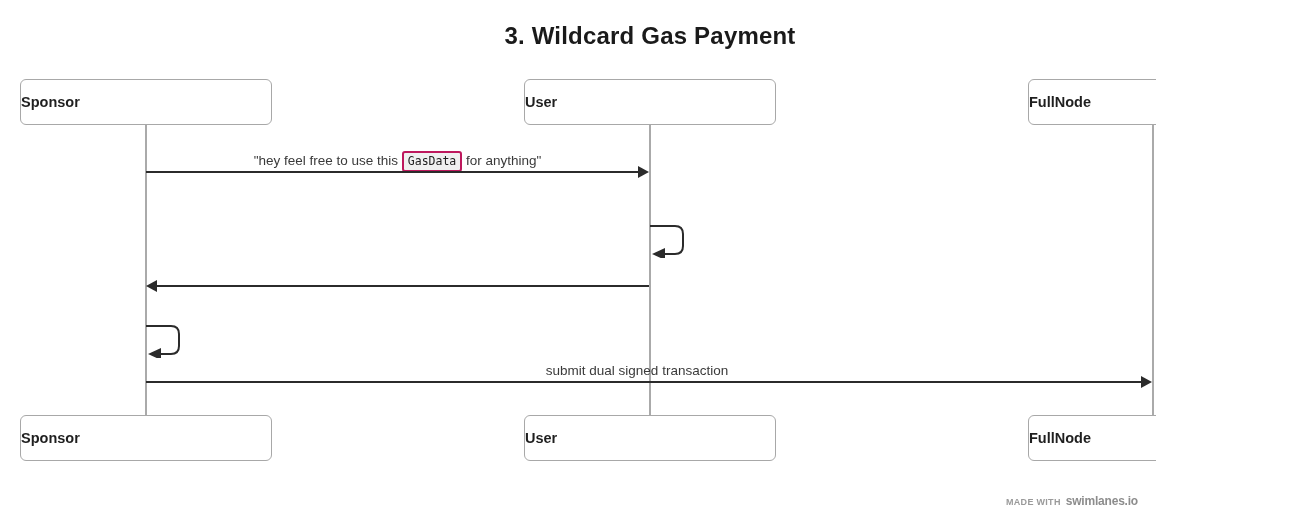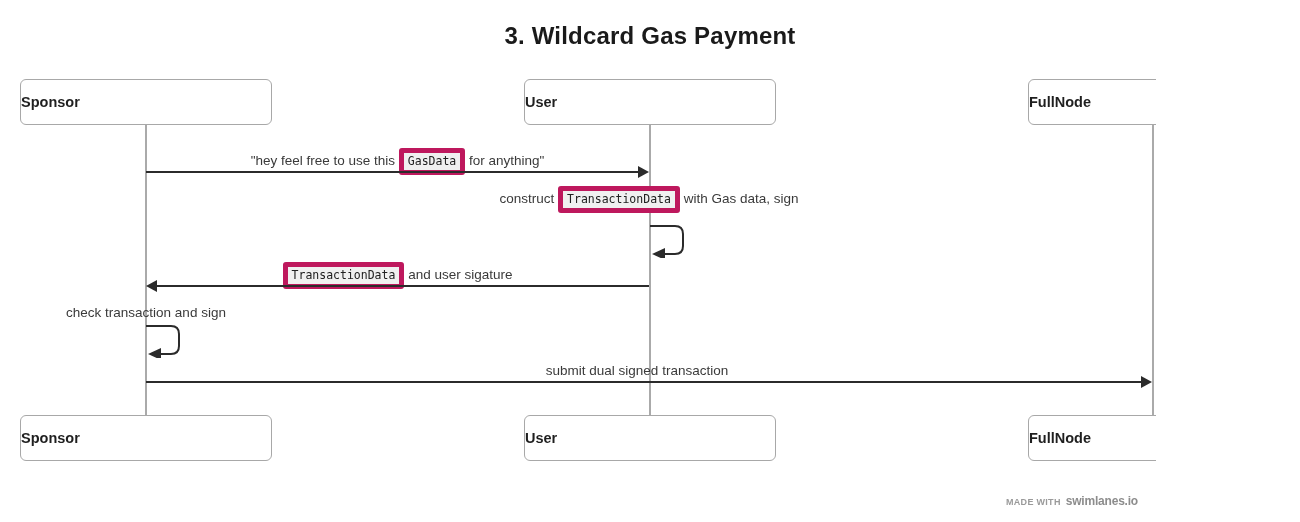--- a/index.html
+++ b/index.html
@@ -85,21 +85,21 @@
     line-height: 19px;
     white-space: nowrap;
   }
   .msg-label.wrap {
     white-space: normal;
   }
   code.codetag {
     font-family: "DejaVu Sans Mono", monospace;
     font-size: 11.5px;
     background: #f0f0f0;
-    border: 5px solid #be185d;
+    border: 2px solid #be185d;
     border-radius: 3px;
     padding: 1px 4px 2px 4px;
     color: #202020;
     white-space: nowrap;
   }
 
   
   .selfloop {
     position: absolute;
   }
@@ -148,37 +148,28 @@
   <div class="participant" style="left:1028px; top:79px; width:252px;">
     <span class="participant-label">FullNode</span>
   </div>
 
   <div class="msg-label" style="left:146px; top:151px; width:503px;">
     <span>"hey feel free to use this </span><code class="codetag">GasData</code><span> for anything"</span>
   </div>
   <div class="msg-line" style="left:146px; top:171px; width:494px;"></div>
   <div class="arrowhead right" style="left:638px; top:166px;"></div>
 
-  <div class="msg-label wrap" style="left:499px; top:189px; width:300px;">
-    <span>construct </span><code class="codetag">TransactionData</code><span> with Gas data, sign</span>
-  </div>
   <svg class="selfloop" style="left:645px; top:224px;" width="60" height="34" viewBox="0 0 60 34">
     <path d="M 5 2 L 30 2 Q 38 2 38 10 L 38 22 Q 38 30 30 30 L 18 30" fill="none" stroke="#2b2b2b" stroke-width="2"></path>
     <polygon points="20,24 20,36 7,30" fill="#2b2b2b"></polygon>
   </svg>
 
-  <div class="msg-label" style="left:146px; top:265px; width:503px;">
-    <span></span><code class="codetag">TransactionData</code><span> and user sigature</span>
-  </div>
   <div class="msg-line" style="left:157px; top:285px; width:492px;"></div>
   <div class="arrowhead left" style="left:146px; top:280px;"></div>
 
-  <div class="msg-label" style="left:0px; top:303px; width:292px;">
-    <span>check transaction and sign</span>
-  </div>
   <svg class="selfloop" style="left:141px; top:324px;" width="60" height="34" viewBox="0 0 60 34">
     <path d="M 5 2 L 30 2 Q 38 2 38 10 L 38 22 Q 38 30 30 30 L 18 30" fill="none" stroke="#2b2b2b" stroke-width="2"></path>
     <polygon points="20,24 20,36 7,30" fill="#2b2b2b"></polygon>
   </svg>
 
   <div class="msg-label" style="left:134px; top:361px; width:1006px;">
     <span>submit dual signed transaction</span>
   </div>
   <div class="msg-line" style="left:146px; top:381px; width:997px;"></div>
   <div class="arrowhead right" style="left:1141px; top:376px;"></div>

